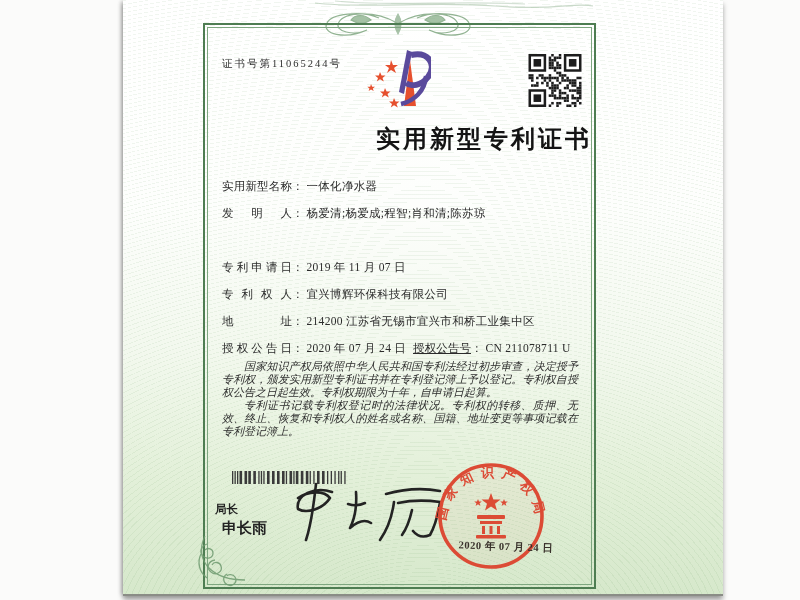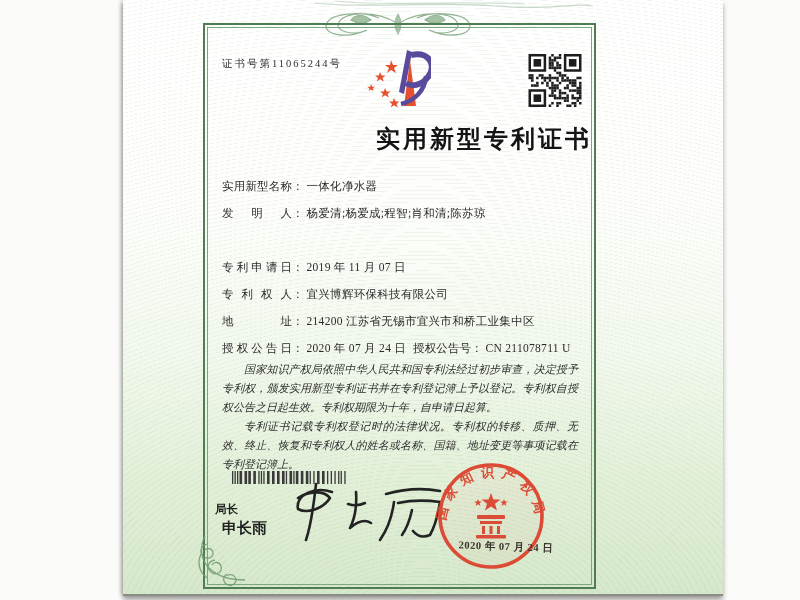--- a/index.html
+++ b/index.html
@@ -22,23 +22,23 @@
   .logo{position:absolute;left:240px;top:50px;width:68px;height:60px;}
   .qr{position:absolute;left:405px;top:54px;width:54px;height:53px;background:#fff;}
   .qr svg{width:54px;height:53px;}
   .title{position:absolute;left:80px;top:123px;width:389px;text-align:right;
     font-size:24px;font-weight:bold;letter-spacing:3px;color:#141414;}
   
   .row{position:absolute;left:99px;font-size:11.5px;color:#2b2b2b;white-space:nowrap;}
   .row .lab{display:inline-block;width:70px;text-align:justify;text-align-last:justify;vertical-align:top;}
   .row .val{margin-left:3px;letter-spacing:0.3px;}
   .row .pair2{position:absolute;left:191px;top:0;white-space:nowrap;}
-  .row .lab2{display:inline-block;width:58px;text-align:justify;text-align-last:justify;vertical-align:top;}
-  
-  .bodytext{position:absolute;left:99px;top:360px;width:356px;font-size:11px;line-height:19px;
+  .row .lab2{display:inline-block;width:58px;text-align:justify;text-align-last:justify;vertical-align:top;text-decoration:underline;}
+  
+  .bodytext{position:absolute;left:99px;top:360px;width:356px;font-size:11px;line-height:13px;
     font-style:italic;color:#2e2e2e;text-align:justify;}
   .bodytext p{margin:0;text-indent:22px;}
   
   .barcode{position:absolute;left:109px;top:470px;width:118px;height:13px;}
   .sig-title{position:absolute;left:92px;top:502px;font-size:11.5px;font-weight:600;color:#222;}
   .sig-name{position:absolute;left:99px;top:519px;font-size:15px;font-weight:600;color:#222;}
   .signature{position:absolute;left:163px;top:476px;width:170px;height:72px;}
   .seal{position:absolute;left:311px;top:459px;width:114px;height:114px;}
   .seal-date{position:absolute;left:325px;top:540px;width:116px;font-size:10.5px;font-weight:600;
     color:#39312b;transform:rotate(2deg);letter-spacing:0.5px;text-align:center;}

